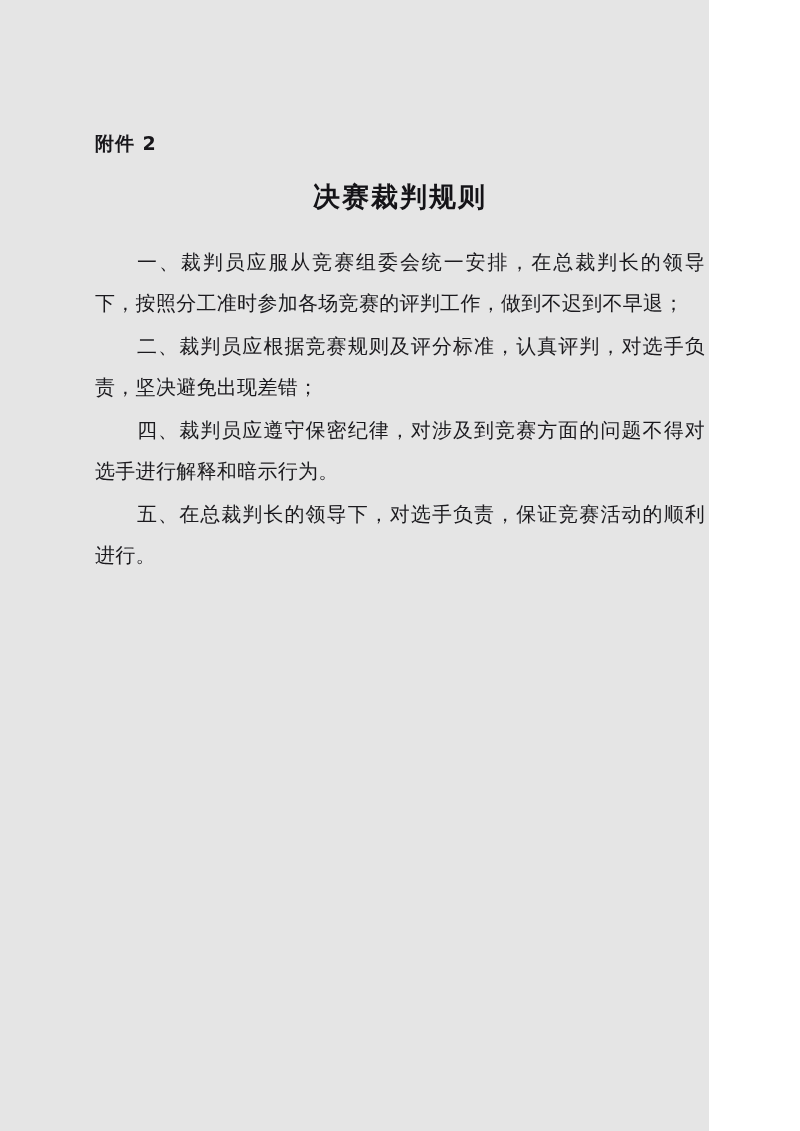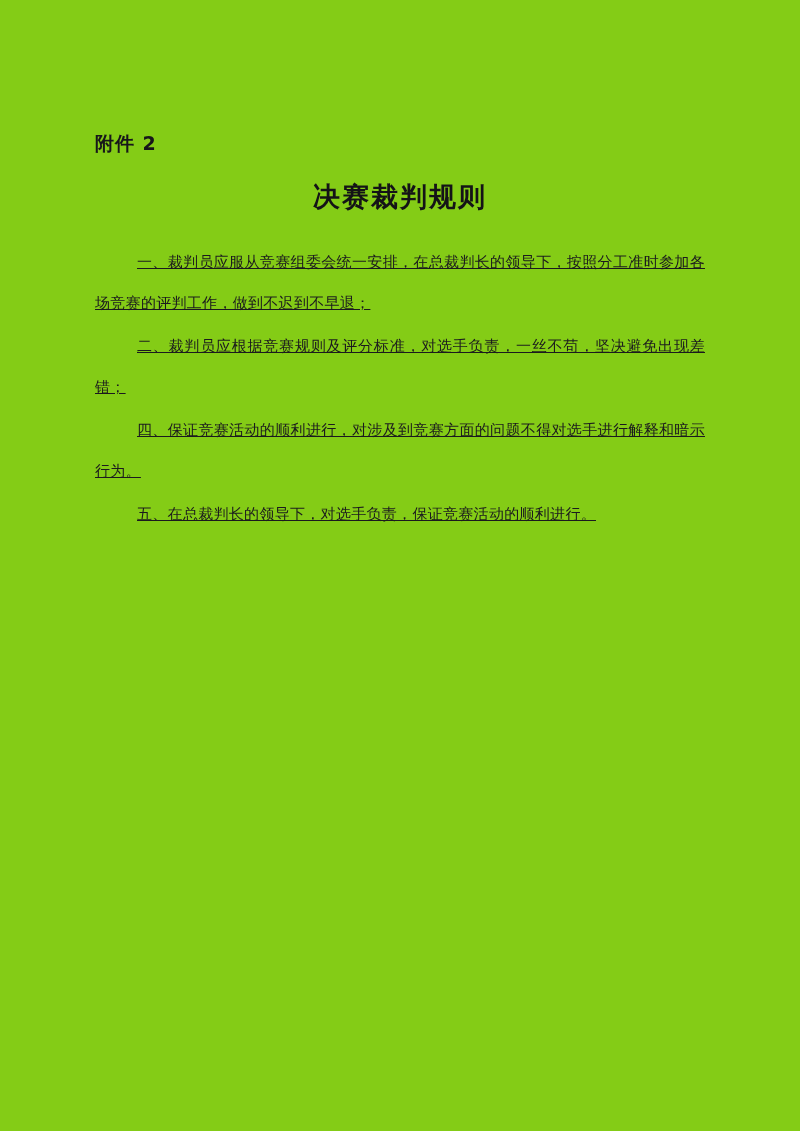--- a/index.html
+++ b/index.html
@@ -12,23 +12,23 @@
     background: #ffffff;
     font-family: "Liberation Serif", "DejaVu Serif", serif;
     color: #1a1a1a;
     position: relative;
     overflow: hidden;
   }
   .page {
     position: absolute;
     top: 0;
     left: 0;
-    width: 800px;
+    width: 709px;
     height: 1131px;
-    background: #84cc16;
+    background: #e5e5e5;
   }
   .content {
     position: absolute;
     left: 95px;
     top: 130px;
     width: 610px;
   }
   .attachment-label {
     font-family: "DejaVu Sans", "Liberation Sans", sans-serif;
     font-size: 19px;
@@ -43,38 +43,37 @@
     font-family: Liberation Serif, serif;
     font-size: 27px;
     font-weight: 700;
     letter-spacing: 2px;
     color: #141317;
     margin: 0 0 26px 0;
     line-height: 1.4;
   }
   .para {
     font-family: "DejaVu Serif", "Liberation Serif", serif;
-    font-size: 15px;
+    font-size: 20px;
     line-height: 41px;
     color: #1b1a1e;
     text-indent: 42px;
     margin: 0 0 2px 0;
     text-align: justify;
     letter-spacing: 0.3px;
-    text-decoration: underline;
   }
   .para:last-child {
     margin-bottom: 0;
   }
 </style>
 </head>
 <body>
 
 <div class="page">
   <div class="content">
     <div class="attachment-label">附件 2</div>
     <h1 class="doc-title">决赛裁判规则</h1>
     <p class="para">一、裁判员应服从竞赛组委会统一安排，在总裁判长的领导下，按照分工准时参加各场竞赛的评判工作，做到不迟到不早退；</p>
-    <p class="para">二、裁判员应根据竞赛规则及评分标准，对选手负责，一丝不苟，坚决避免出现差错；</p>
-    <p class="para">四、保证竞赛活动的顺利进行，对涉及到竞赛方面的问题不得对选手进行解释和暗示行为。</p>
+    <p class="para">二、裁判员应根据竞赛规则及评分标准，认真评判，对选手负责，坚决避免出现差错；</p>
+    <p class="para">四、裁判员应遵守保密纪律，对涉及到竞赛方面的问题不得对选手进行解释和暗示行为。</p>
     <p class="para">五、在总裁判长的领导下，对选手负责，保证竞赛活动的顺利进行。</p>
   </div>
 </div>
 
 </body></html>

